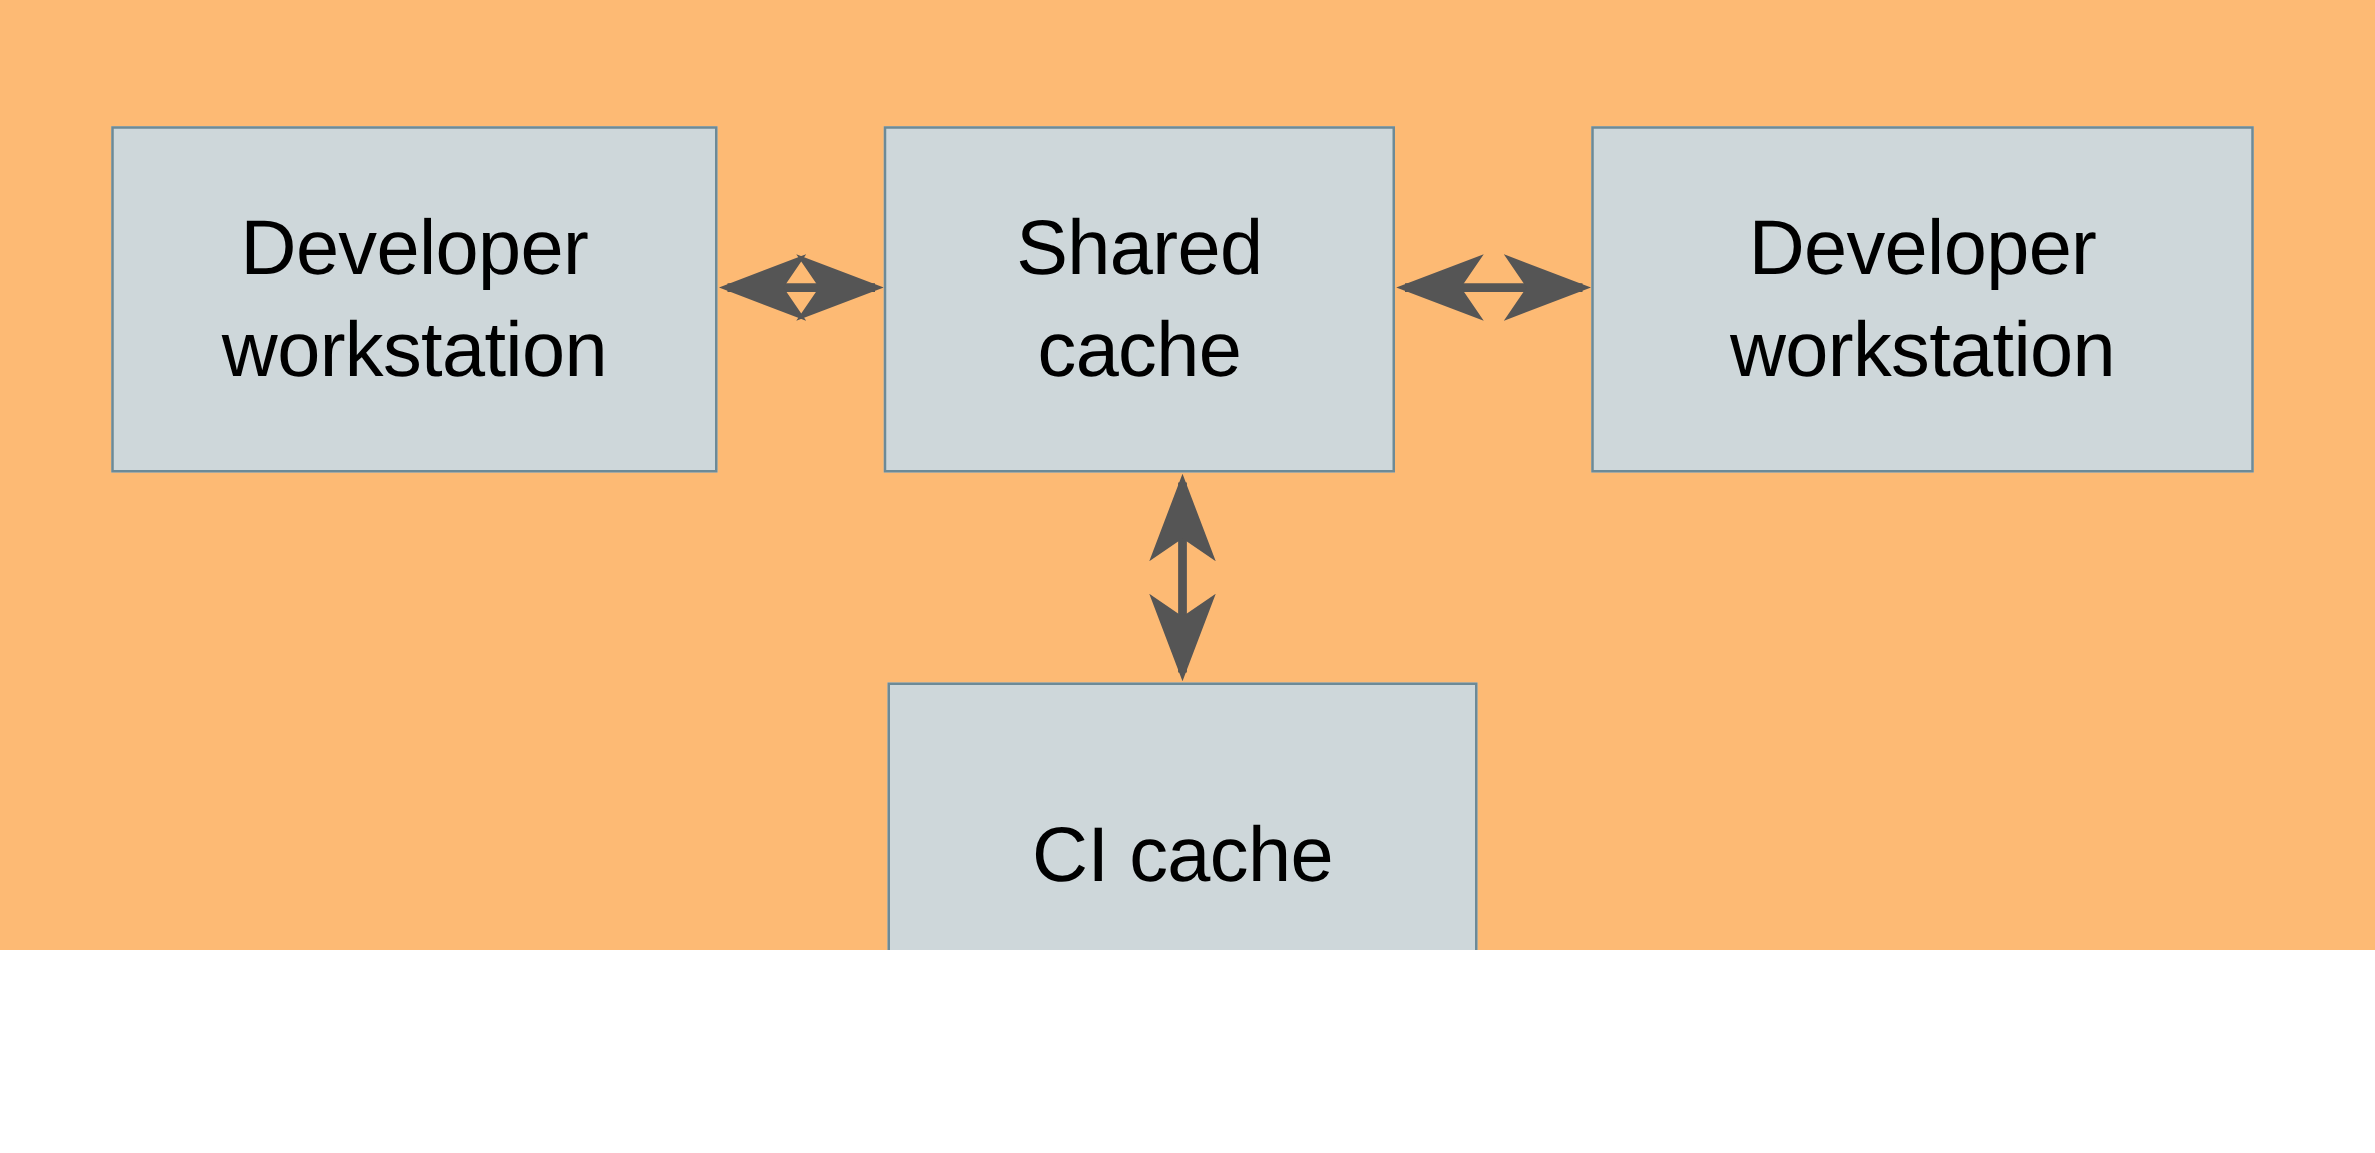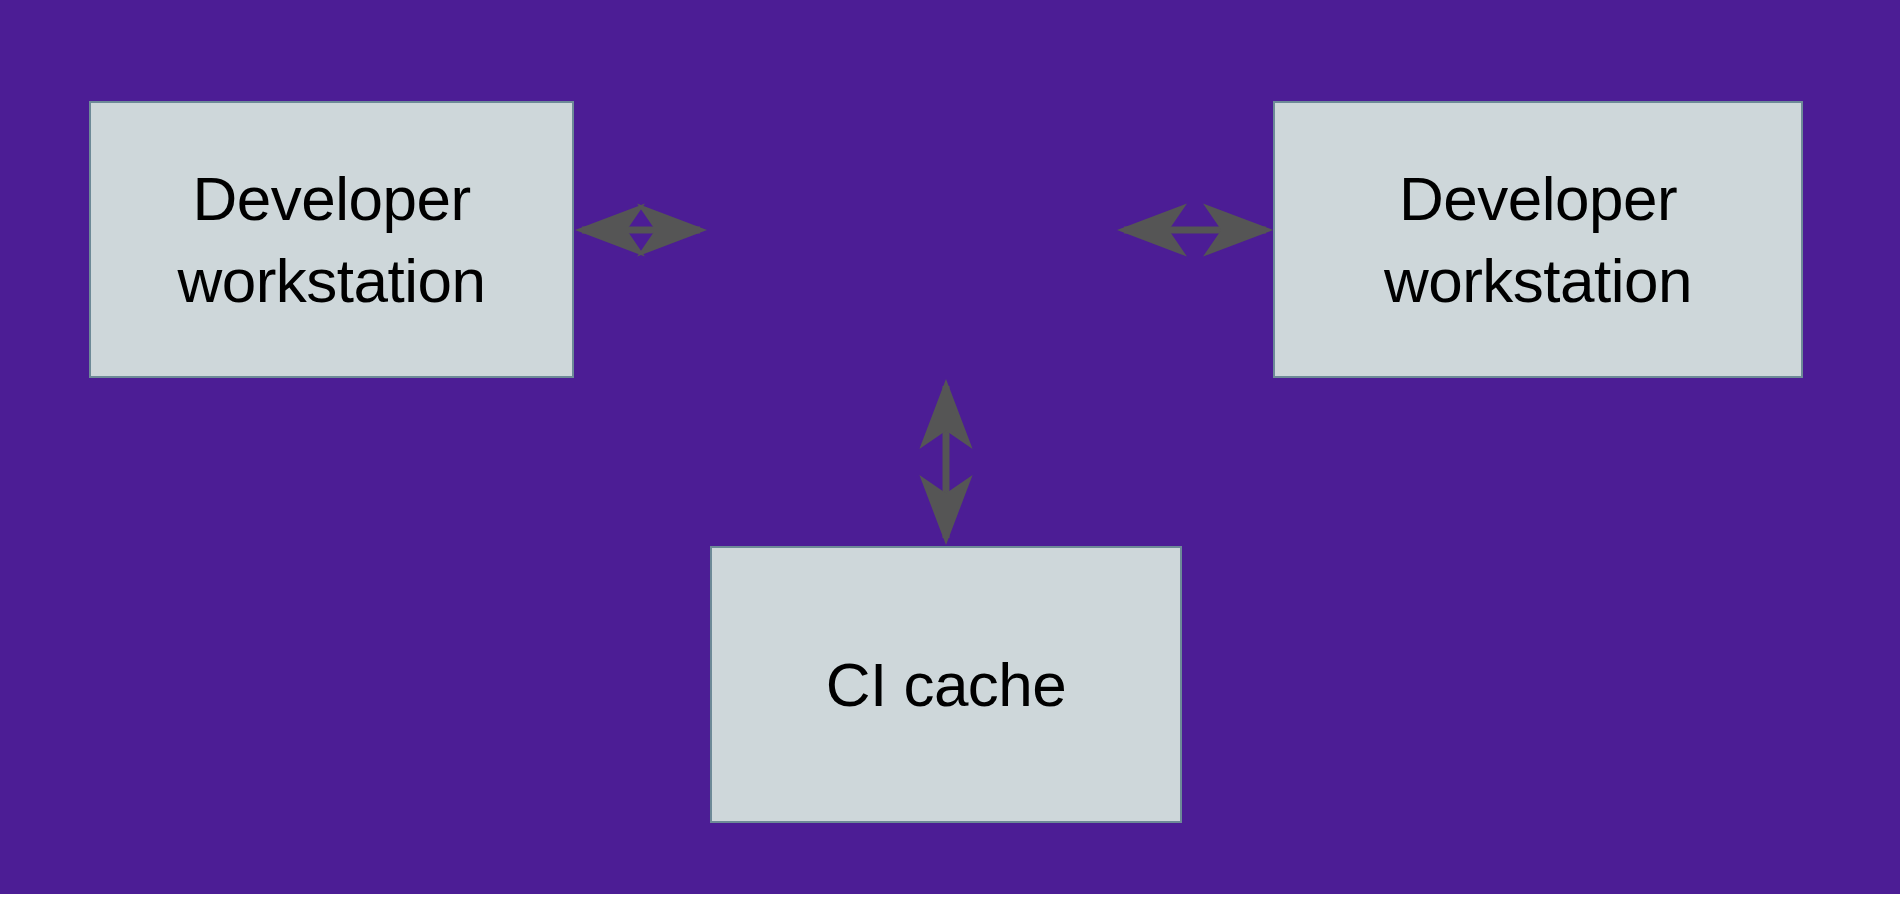--- a/index.html
+++ b/index.html
@@ -7,22 +7,22 @@
     margin: 0;
     padding: 0;
     background: #ffffff;
   }
   body {
     font-family: "Liberation Sans", sans-serif;
   }
   #canvas {
     position: relative;
     width: 1900px;
-    height: 894px;
-    background: #4c1d95;
+    height: 760px;
+    background: #fdba74;
     overflow: hidden;
   }
   .node {
     position: absolute;
     box-sizing: border-box;
     background: #ced7da;
     border: 2px solid #6d8a97;
     display: flex;
     align-items: center;
     justify-content: center;
@@ -72,20 +72,24 @@
     <line x1="1124" y1="230" x2="1266" y2="230" stroke="#555555" stroke-width="7" marker-start="url(#arrow-start)" marker-end="url(#arrow-end)"></line>
 
     <line x1="946" y1="538" x2="946" y2="386" stroke="#555555" stroke-width="7" marker-start="url(#arrow-start)" marker-end="url(#arrow-end)"></line>
   </svg>
 
   <div class="node" id="node-dev-left">
     <div class="node-label">Developer
 workstation</div>
   </div>
 
+  <div class="node" id="node-shared">
+    <div class="node-label">Shared
+cache</div>
+  </div>
 
   <div class="node" id="node-dev-right">
     <div class="node-label">Developer
 workstation</div>
   </div>
 
   <div class="node" id="node-ci">
     <div class="node-label">CI cache</div>
   </div>
 

